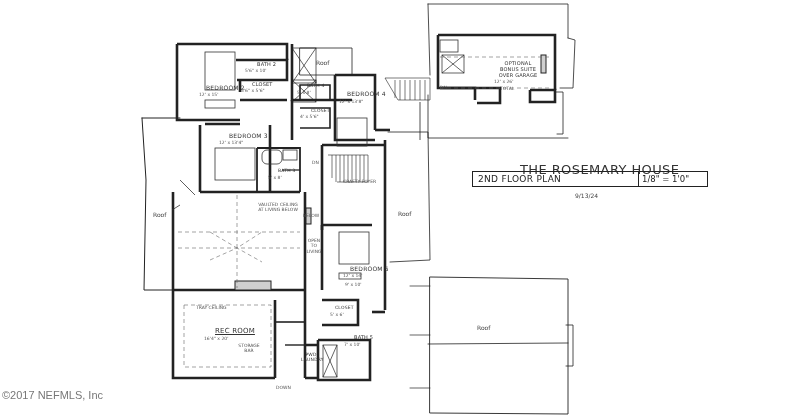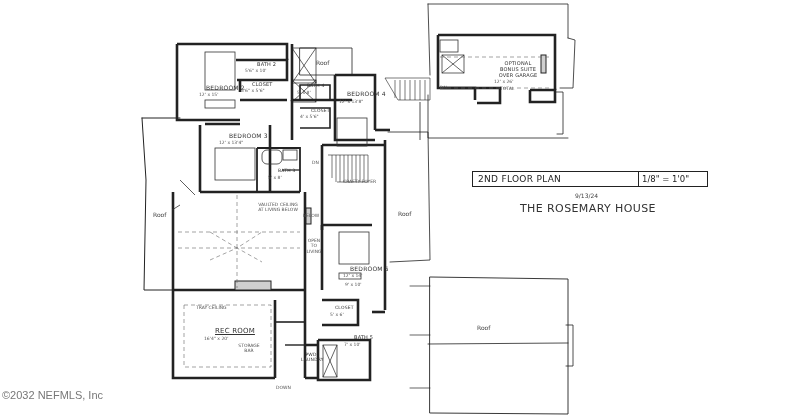--- a/index.html
+++ b/index.html
@@ -3,21 +3,21 @@
 <meta charset="utf-8">
 <style>
   html,body{margin:0;padding:0;background:#ffffff;}
   #canvas{position:relative;width:800px;height:416px;overflow:hidden;background:#ffffff;font-family:"DejaVu Sans",sans-serif;color:#222;}
   svg.plan{position:absolute;left:0;top:0;}
   .lbl{position:absolute;font-family:"DejaVu Sans",sans-serif;color:#333;white-space:nowrap;line-height:1;}
   .room{font-size:6px;letter-spacing:0.2px;text-transform:uppercase;margin-left:10px;}
   .dim{font-size:4.5px;color:#555;}
   .roof{font-size:6px;color:#444;}
   .note{font-size:4.5px;color:#555;text-transform:uppercase;}
-  .tb-name{position:absolute;left:520px;top:162px;font-size:11px;color:#333;text-transform:uppercase;letter-spacing:0.4px;margin-top:40px;}
+  .tb-name{position:absolute;left:520px;top:162px;font-size:13px;color:#333;text-transform:uppercase;letter-spacing:0.4px;}
   .tb-box{position:absolute;left:472px;top:171px;width:234px;height:14px;border:1.2px solid #222;border-left:1.5px solid #222;}
   .tb-plan{position:absolute;left:478px;top:174px;font-size:9px;color:#222;text-transform:uppercase;letter-spacing:0.3px;}
   .tb-div{position:absolute;left:638px;top:171px;width:1.2px;height:16px;background:#222;}
   .tb-scale{position:absolute;left:642px;top:174px;font-size:8.5px;color:#222;}
   .tb-date{position:absolute;left:575px;top:192px;font-size:6px;color:#444;}
   .copyright{position:absolute;left:2px;top:389px;font-size:11px;color:#777;font-family:"Liberation Sans",sans-serif;}
 </style>
 </head>
 <body>
 
@@ -192,14 +192,14 @@
   <div class="lbl roof" style="left:398px;top:211px;">Roof</div>
   <div class="lbl roof" style="left:477px;top:325px;">Roof</div>
 
   <div class="tb-name">The Rosemary House</div>
   <div class="tb-box"></div>
   <div class="tb-plan">2nd Floor Plan</div>
   <div class="tb-div"></div>
   <div class="tb-scale">1/8" = 1'0"</div>
   <div class="tb-date">9/13/24</div>
 
-  <div class="copyright">©2032 NEFMLS, Inc</div>
+  <div class="copyright">©2017 NEFMLS, Inc</div>
 </div>
 
 </body></html>

